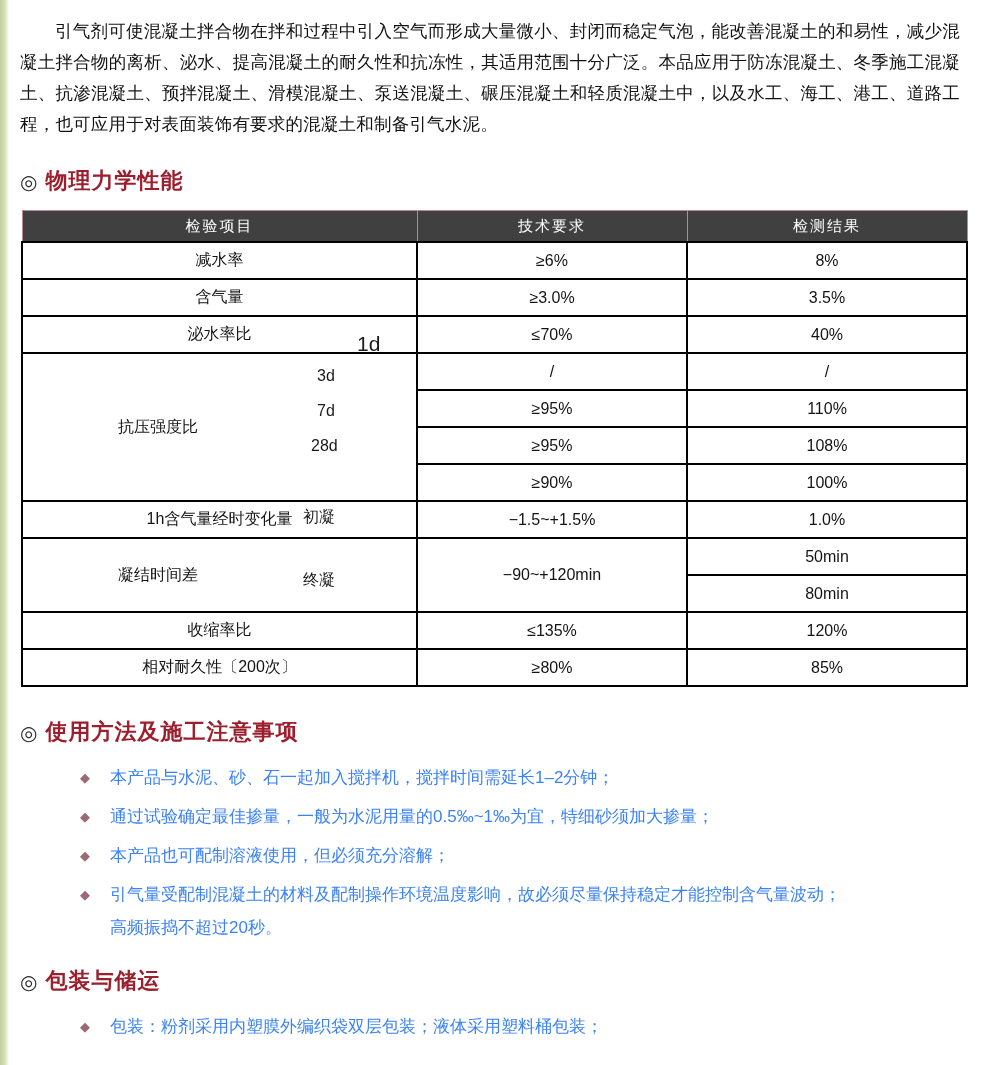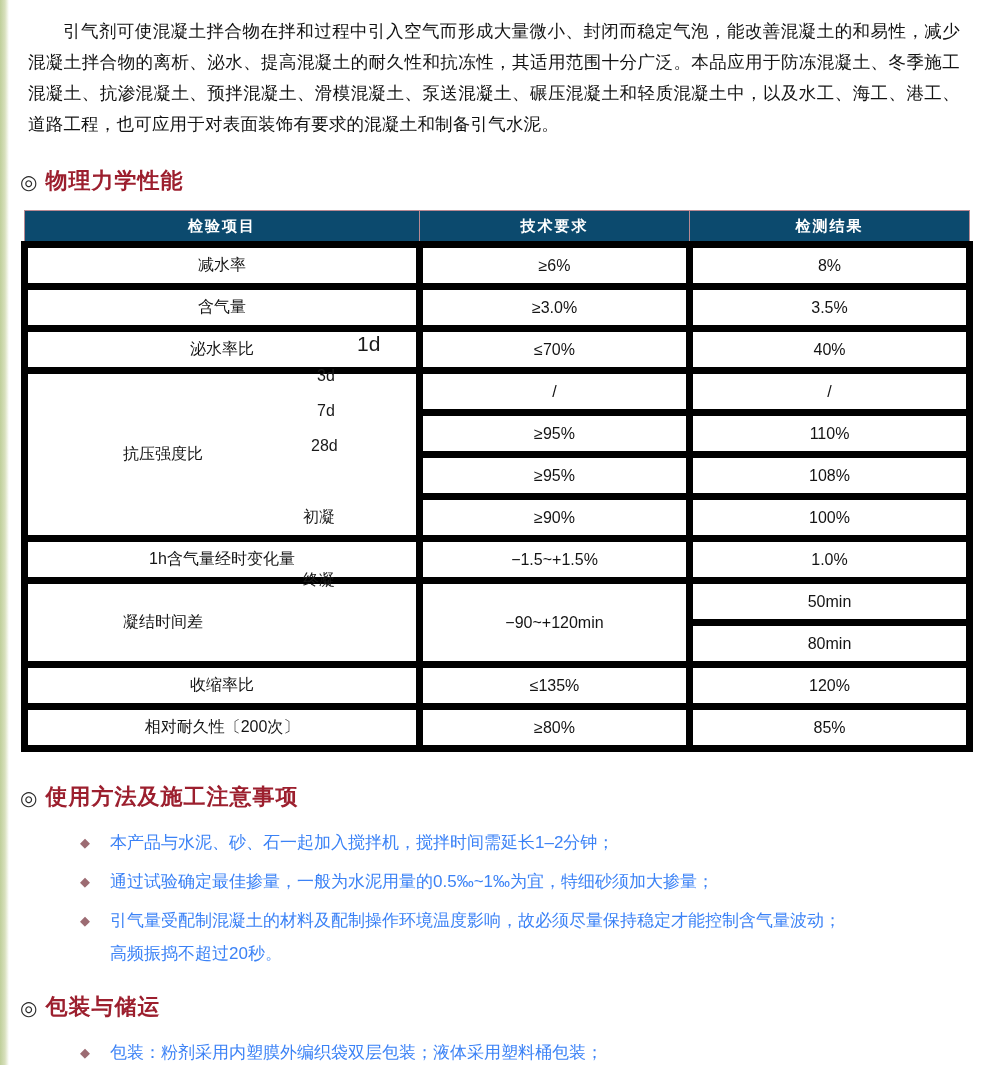--- a/index.html
+++ b/index.html
@@ -37,21 +37,21 @@
   }
 
   
   .intro {
     font-size: 17.5px;
     line-height: 31px;
     letter-spacing: 0.2px;
     text-align: justify;
     text-indent: 2em;
     color: #121212;
-    margin: 0 8px 0 8px;
+    margin: 0 8px 0 0;
   }
 
   
   .section-head {
     display: flex;
     align-items: center;
     gap: 8px;
     margin: 26px 0 14px 0;
   }
   .section-head .ring {
@@ -69,31 +69,31 @@
   }
 
   
   table.spec {
     border-collapse: collapse;
     width: 945px;
     margin-left: 1px;
     table-layout: fixed;
   }
   table.spec th {
-    background: #0c4a6e;
+    background: #404040;
     color: #ffffff;
     font-size: 15px;
-    font-weight: bold;
+    font-weight: normal;
     letter-spacing: 2px;
     height: 28px;
     border: 1px solid #b98992;
     text-align: center;
   }
   table.spec td {
-    border: 7px solid #000000;
+    border: 2px solid #000000;
     font-size: 16px;
     height: 35px;
     text-align: center;
     color: #141414;
     padding: 0 4px;
   }
   table.spec td.label {
     text-align: center;
   }
   table.spec td.group {
@@ -241,20 +241,23 @@
     </div>
 
     <ul class="diamond">
       <li>
           <span class="cont">本产品与水泥、砂、石一起加入搅拌机，搅拌时间需延长1–2分钟；</span>
         </li>
       <li>
           <span class="cont">通过试验确定最佳掺量，一般为水泥用量的0.5‰~1‰为宜，特细砂须加大掺量；</span>
         </li>
       <li>
+          <span class="cont">本产品也可配制溶液使用，但必须充分溶解；</span>
+        </li>
+      <li>
         <span class="cont">引气量受配制混凝土的材料及配制操作环境温度影响，故必须尽量保持稳定才能控制含气量波动；</span>
         <span class="cont">高频振捣不超过20秒。</span>
       </li>
     </ul>
 
     <div class="section-head" style="margin-top:22px;">
       <span class="ring">◎</span>
       <span class="htext">包装与储运</span>
     </div>
 

